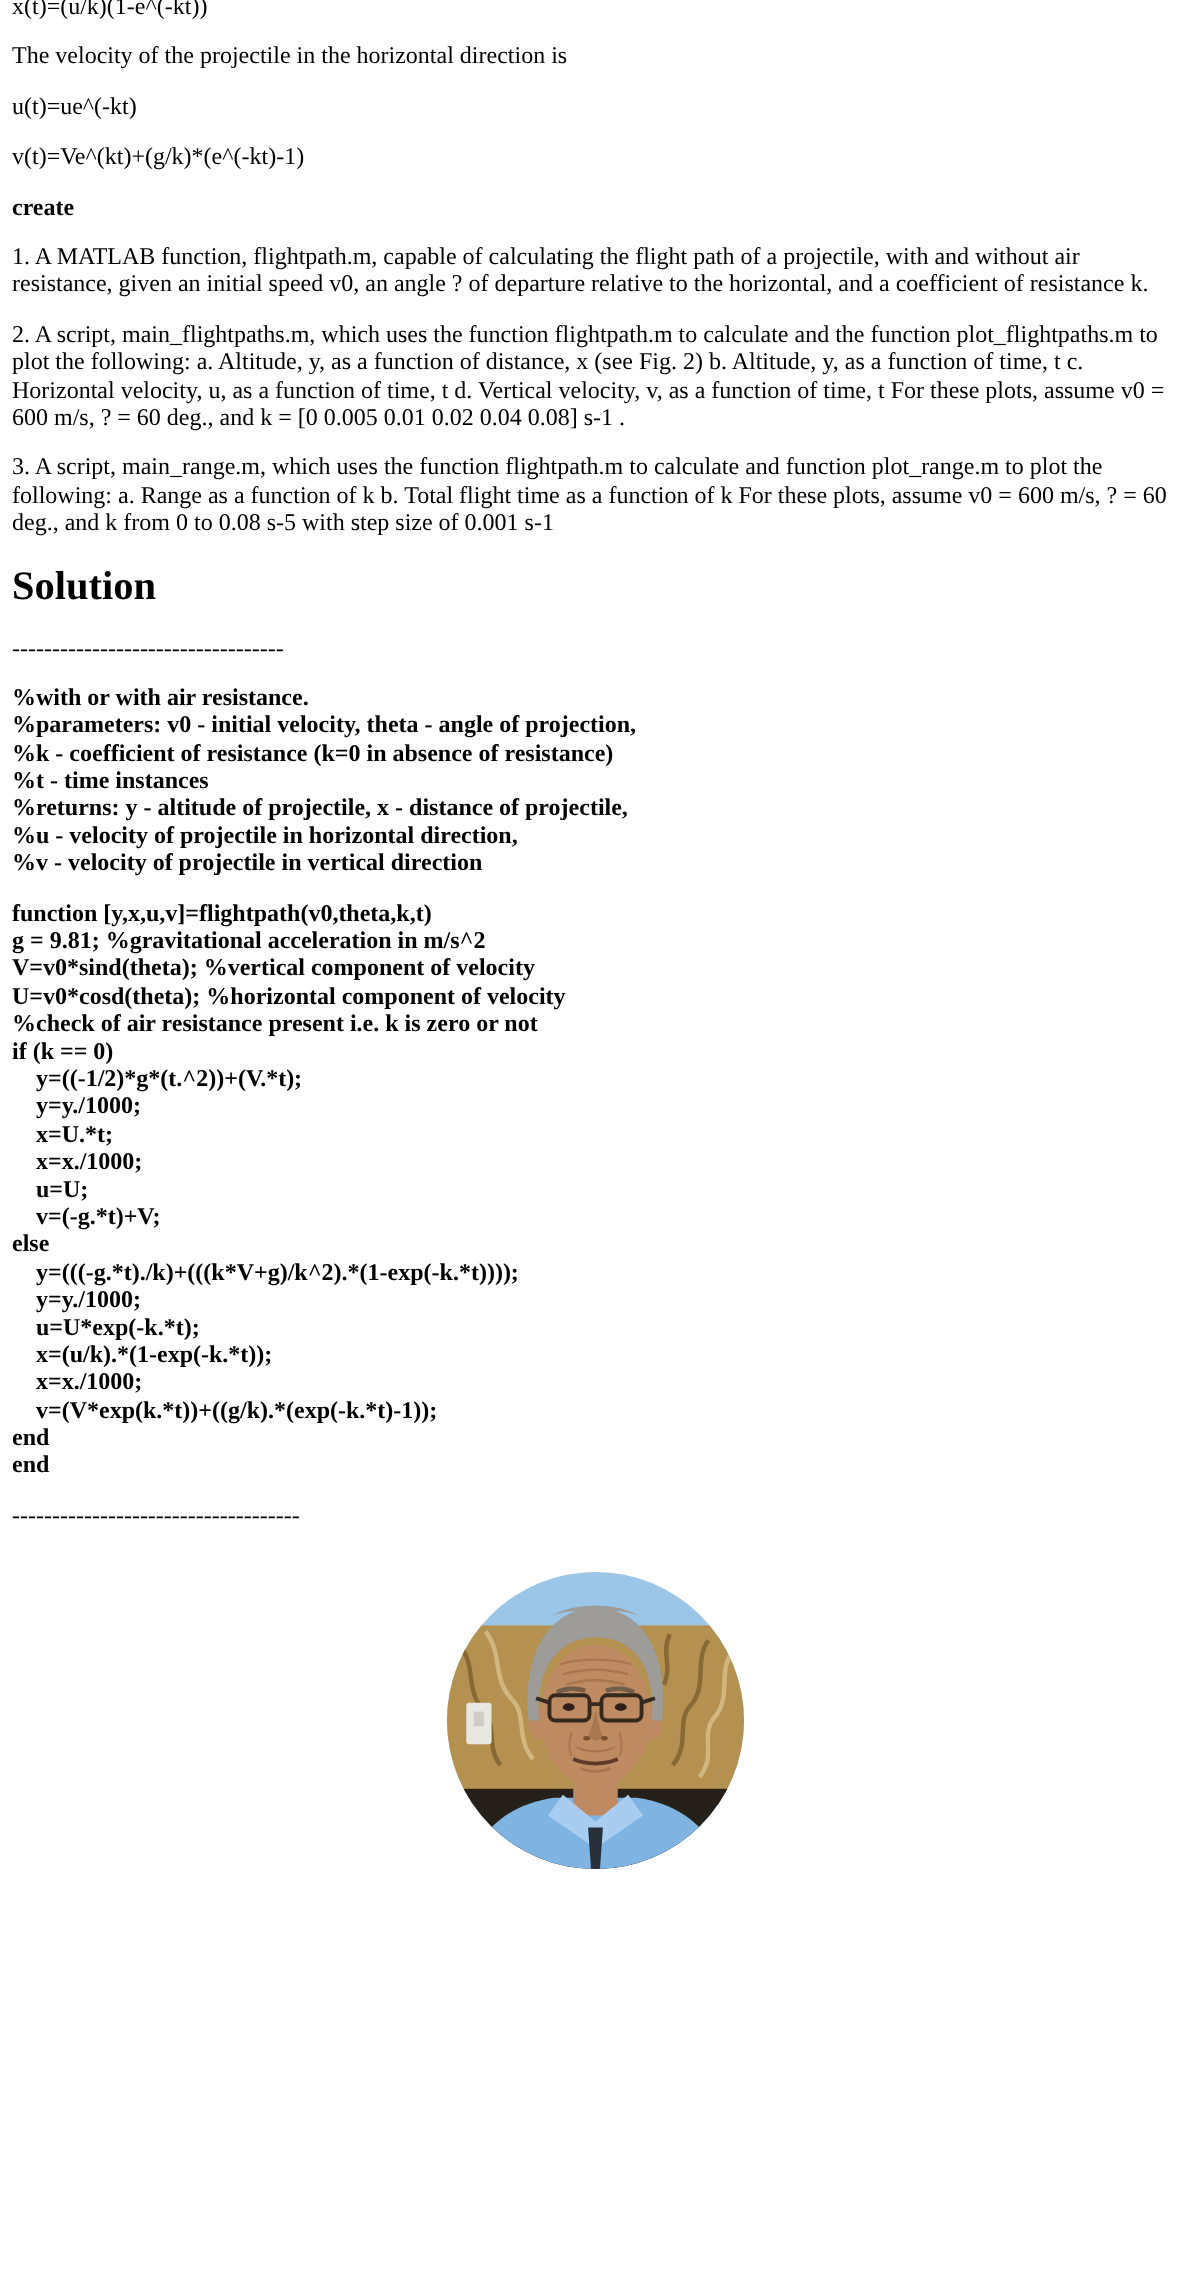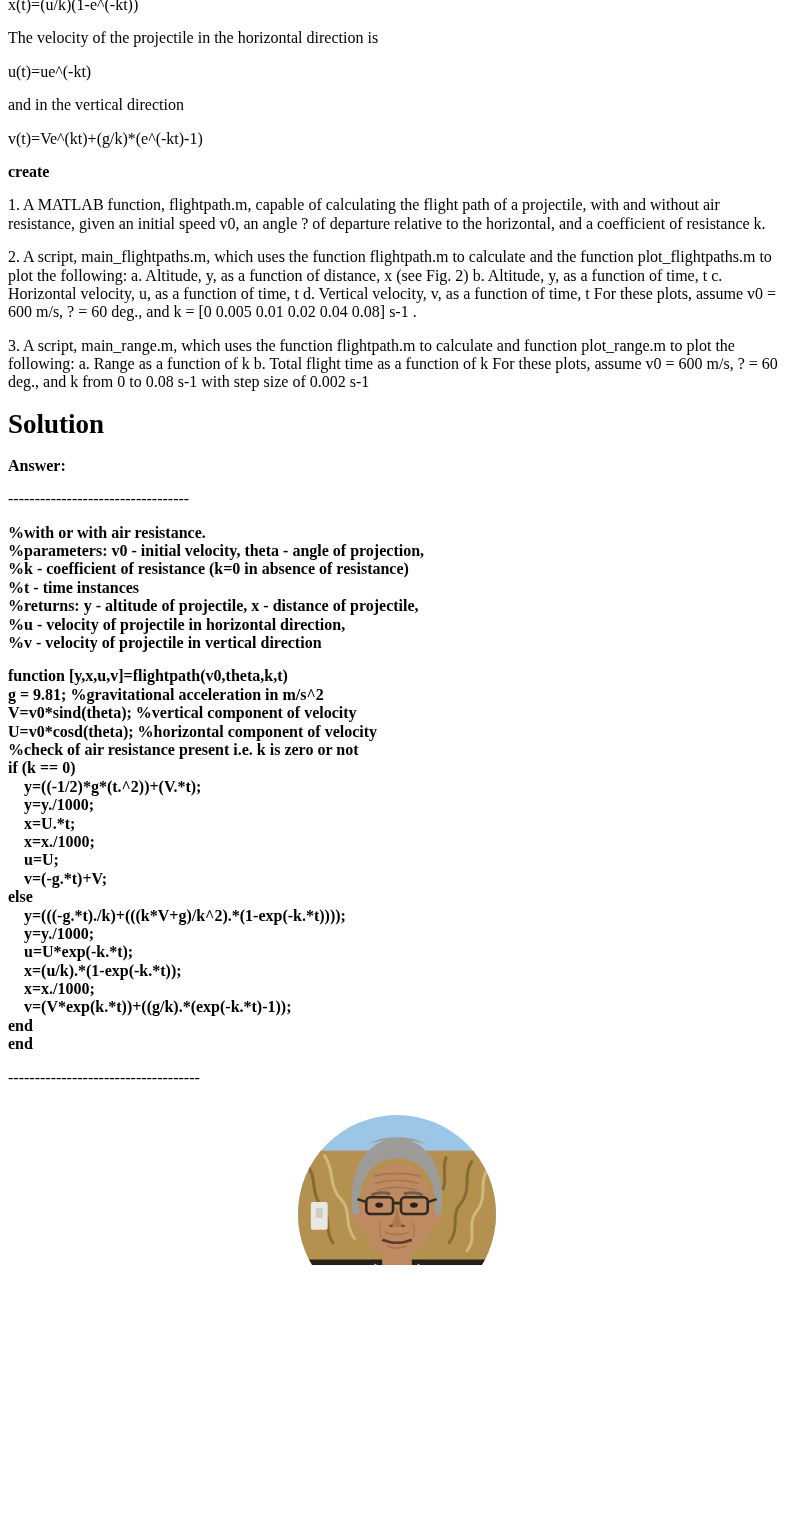--- a/index.html
+++ b/index.html
@@ -60,30 +60,28 @@
 </style>
 </head>
 <body>
 
 <div class="page">
   <div class="content">
 
     <p>x(t)=(u/k)(1-e^(-kt))</p>
     <p>The velocity of the projectile in the horizontal direction is</p>
     <p>u(t)=ue^(-kt)</p>
-    <p>and in the vertical direction</p>
     <p>v(t)=Ve^(kt)+(g/k)*(e^(-kt)-1)</p>
     <p class="bold">create</p>
 
     <p>1. A MATLAB function, flightpath.m, capable of calculating the flight path of a projectile, with and without air resistance, given an initial speed v0, an angle ? of departure relative to the horizontal, and a coefficient of resistance k.</p>
     <p>2. A script, main_flightpaths.m, which uses the function flightpath.m to calculate and the function plot_flightpaths.m to plot the following: a. Altitude, y, as a function of distance, x (see Fig. 2) b. Altitude, y, as a function of time, t c. Horizontal velocity, u, as a function of time, t d. Vertical velocity, v, as a function of time, t For these plots, assume v0 = 600 m/s, ? = 60 deg., and k = [0 0.005 0.01 0.02 0.04 0.08] s-1 .</p>
-    <p>3. A script, main_range.m, which uses the function flightpath.m to calculate and function plot_range.m to plot the following: a. Range as a function of k b. Total flight time as a function of k For these plots, assume v0 = 600 m/s, ? = 60 deg., and k from 0 to 0.08 s-1 with step size of 0.002 s-1</p>
+    <p>3. A script, main_range.m, which uses the function flightpath.m to calculate and function plot_range.m to plot the following: a. Range as a function of k b. Total flight time as a function of k For these plots, assume v0 = 600 m/s, ? = 60 deg., and k from 0 to 0.08 s-5 with step size of 0.001 s-1</p>
 
     <h2 class="solution-heading">Solution</h2>
-    <p class="bold">Answer:</p>
     <p>----------------------------------</p>
 
     <p class="code-block">%with or with air resistance.
 %parameters: v0 - initial velocity, theta - angle of projection,
 %k - coefficient of resistance (k=0 in absence of resistance)
 %t - time instances
 %returns: y - altitude of projectile, x - distance of projectile,
 %u - velocity of projectile in horizontal direction,
 %v - velocity of projectile in vertical direction</p>
     <p class="code-block">function [y,x,u,v]=flightpath(v0,theta,k,t)

